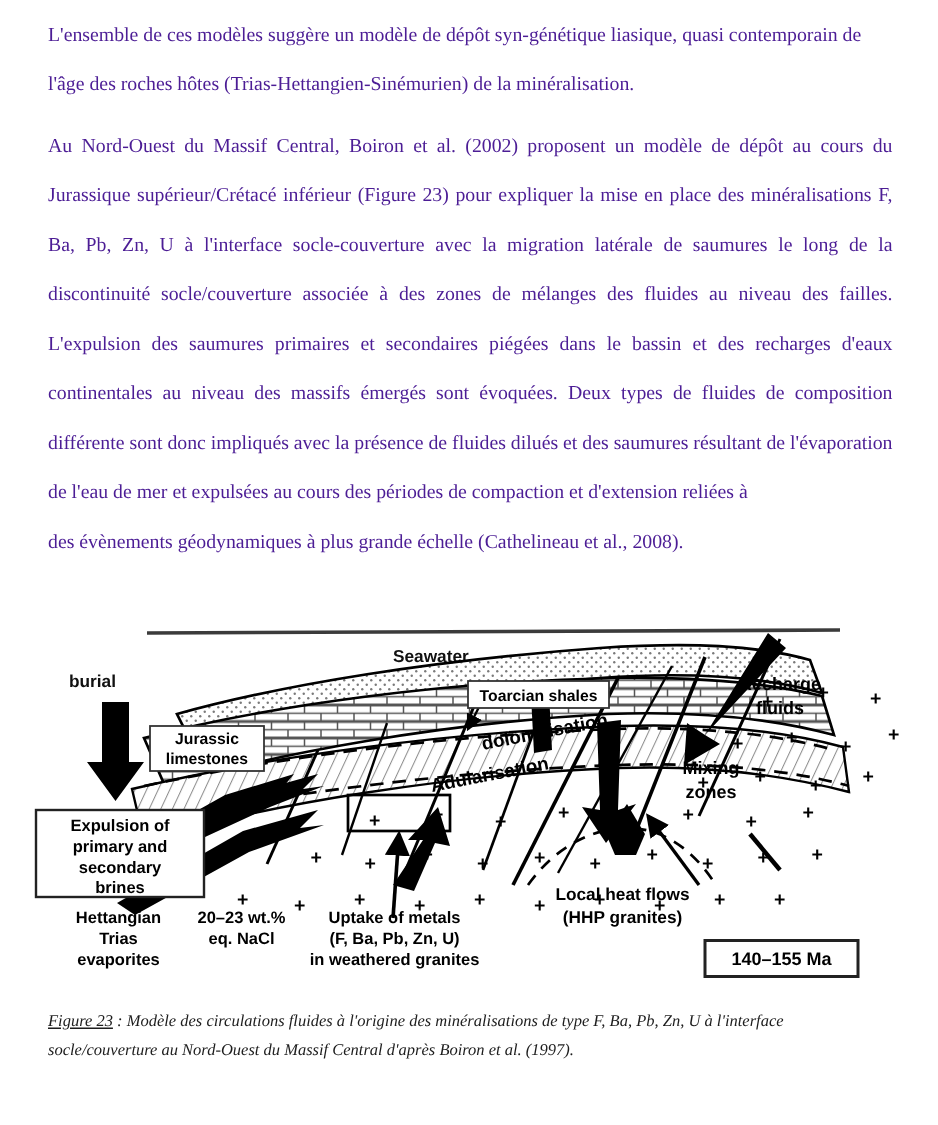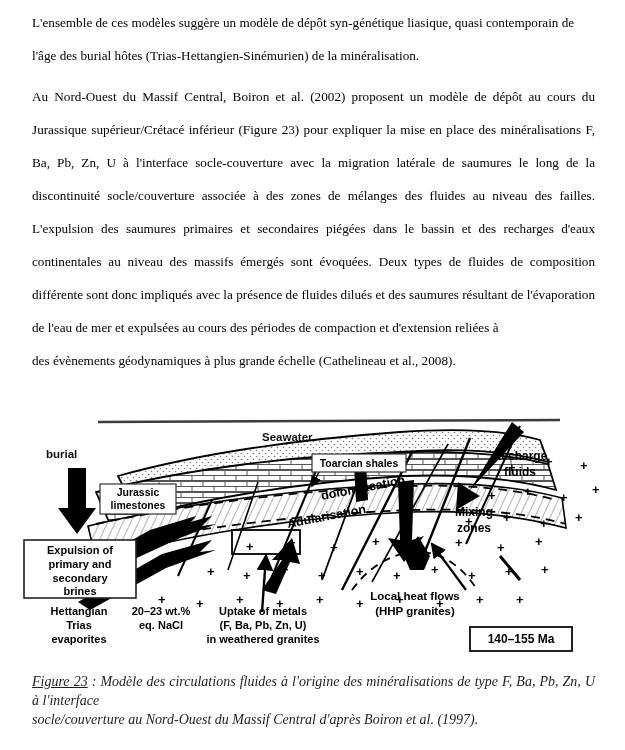--- a/index.html
+++ b/index.html
@@ -26,61 +26,61 @@
     position: absolute;
     left: 32px;
     width: 563px;
   }
   .para {
     margin: 0 0 0px 0;
     text-align: justify;
     text-justify: inter-word;
     font-size: 13.2px;
     line-height: 33px;
-    color: #000000;
+    color: #4c1d95;
   }
   .para.lastline { text-align: left; }
   .para + .para { margin-top: 0; }
 
   
   .figure {
     position: absolute;
     left: 0;
     top: 404px;
     width: 625px;
     height: 258px;
   }
   .figure svg { display: block; }
 
   
   .caption {
     position: absolute;
     left: 32px;
     top: 672px;
     width: 563px;
-    font-size: 14px;
+    font-size: 11px;
     line-height: 19px;
     font-style: italic;
     text-align: justify;
     color: #1d1d1d;
   }
   .caption .figlabel {
     text-decoration: underline;
     font-style: italic;
   }
   .caption .cap2 { display: block; text-align: left; }
 </style>
 </head>
 <body>
 
 <div class="page">
 
   <div class="textblock" style="top:6px;">
     <p class="para lastline">L'ensemble de ces modèles suggère un modèle de dépôt syn-génétique liasique, quasi contemporain de</p>
-    <p class="para lastline">l'âge des burial hôtes (Trias-Hettangien-Sinémurien) de la minéralisation.</p>
+    <p class="para lastline">l'âge des roches hôtes (Trias-Hettangien-Sinémurien) de la minéralisation.</p>
   </div>
 
   <div class="textblock" style="top:80px;">
     <p class="para">Au Nord-Ouest du Massif Central, Boiron et al. (2002) proposent un modèle de dépôt au cours du Jurassique supérieur/Crétacé inférieur (Figure 23) pour expliquer la mise en place des minéralisations F, Ba, Pb, Zn, U à l'interface socle-couverture avec la migration latérale de saumures le long de la discontinuité socle/couverture associée à des zones de mélanges des fluides au niveau des failles. L'expulsion des saumures primaires et secondaires piégées dans le bassin et des recharges d'eaux continentales au niveau des massifs émergés sont évoquées. Deux types de fluides de composition différente sont donc impliqués avec la présence de fluides dilués et des saumures résultant de l'évaporation de l'eau de mer et expulsées au cours des périodes de compaction et d'extension reliées à</p>
     <p class="para lastline">des évènements géodynamiques à plus grande échelle (Cathelineau et al., 2008).</p>
   </div>
 
   <div class="figure">
     <svg width="625" height="258" viewBox="0 0 625 258" xmlns="http://www.w3.org/2000/svg">
       <defs>

